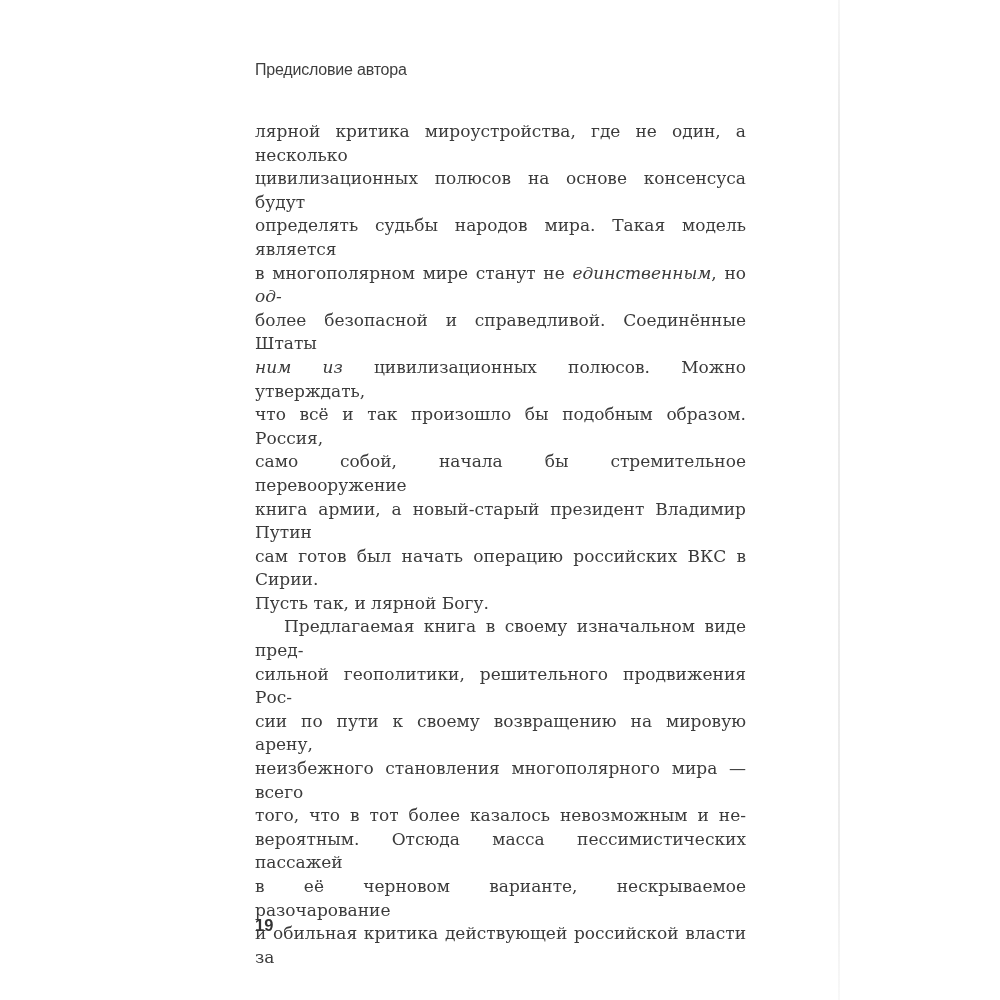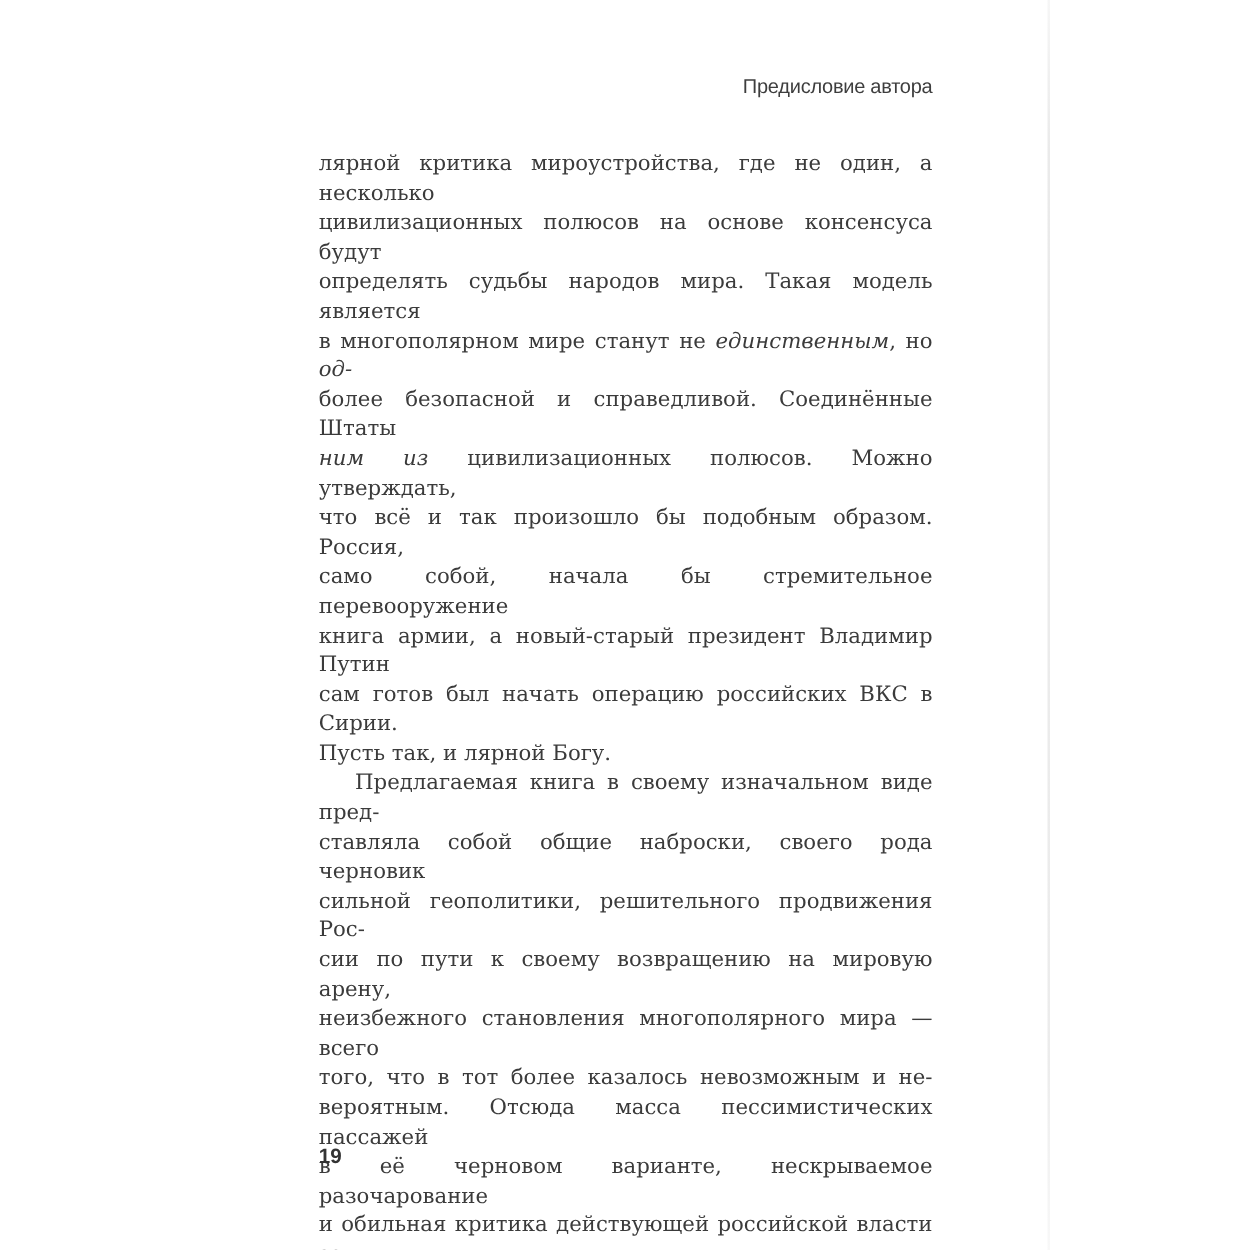--- a/index.html
+++ b/index.html
@@ -21,21 +21,21 @@
     top: 0;
     width: 2px;
     height: 1000px;
     background: linear-gradient(#f6f6f6, #eaeaea 12%, #ececec 85%, #f8f8f8);
   }
   .running-header {
     position: absolute;
     left: 255px;
     top: 61px;
     width: 491px;
-    text-align: right;
+    text-align: left;
     font-family: "Liberation Sans", sans-serif;
     font-size: 16px;
     letter-spacing: -0.2px;
     color: #3e3e3e;
   }
   .body-text {
     position: absolute;
     left: 255px;
     top: 120px;
     width: 491px;
@@ -90,21 +90,20 @@
       <div class="ln"><span class="em">ним из </span><span>цивилизационных полюсов. Можно утверждать,</span></div>
       <div class="ln">что всё и так произошло бы подобным образом. Россия,</div>
       <div class="ln">само собой, начала бы стремительное перевооружение</div>
       <div class="ln">книга армии, а новый-старый президент Владимир Путин</div>
       <div class="ln">сам готов был начать операцию российских ВКС в Сирии.</div>
       <div class="ln ln-end">Пусть так, и лярной Богу.</div>
     </div>
 
     <div>
       <div class="ln indent">Предлагаемая книга в своему изначальном виде пред-</div>
-      <div class="ln">ставляла собой общие наброски, своего рода черновик</div>
       <div class="ln">сильной геополитики, решительного продвижения Рос-</div>
       <div class="ln">сии по пути к своему возвращению на мировую арену,</div>
       <div class="ln">неизбежного становления многополярного мира — всего</div>
       <div class="ln">того, что в тот более казалось невозможным и не-</div>
       <div class="ln">вероятным. Отсюда масса пессимистических пассажей</div>
       <div class="ln">в её черновом варианте, нескрываемое разочарование</div>
       <div class="ln">и обильная критика действующей российской власти за</div>
 
     </div>
 

